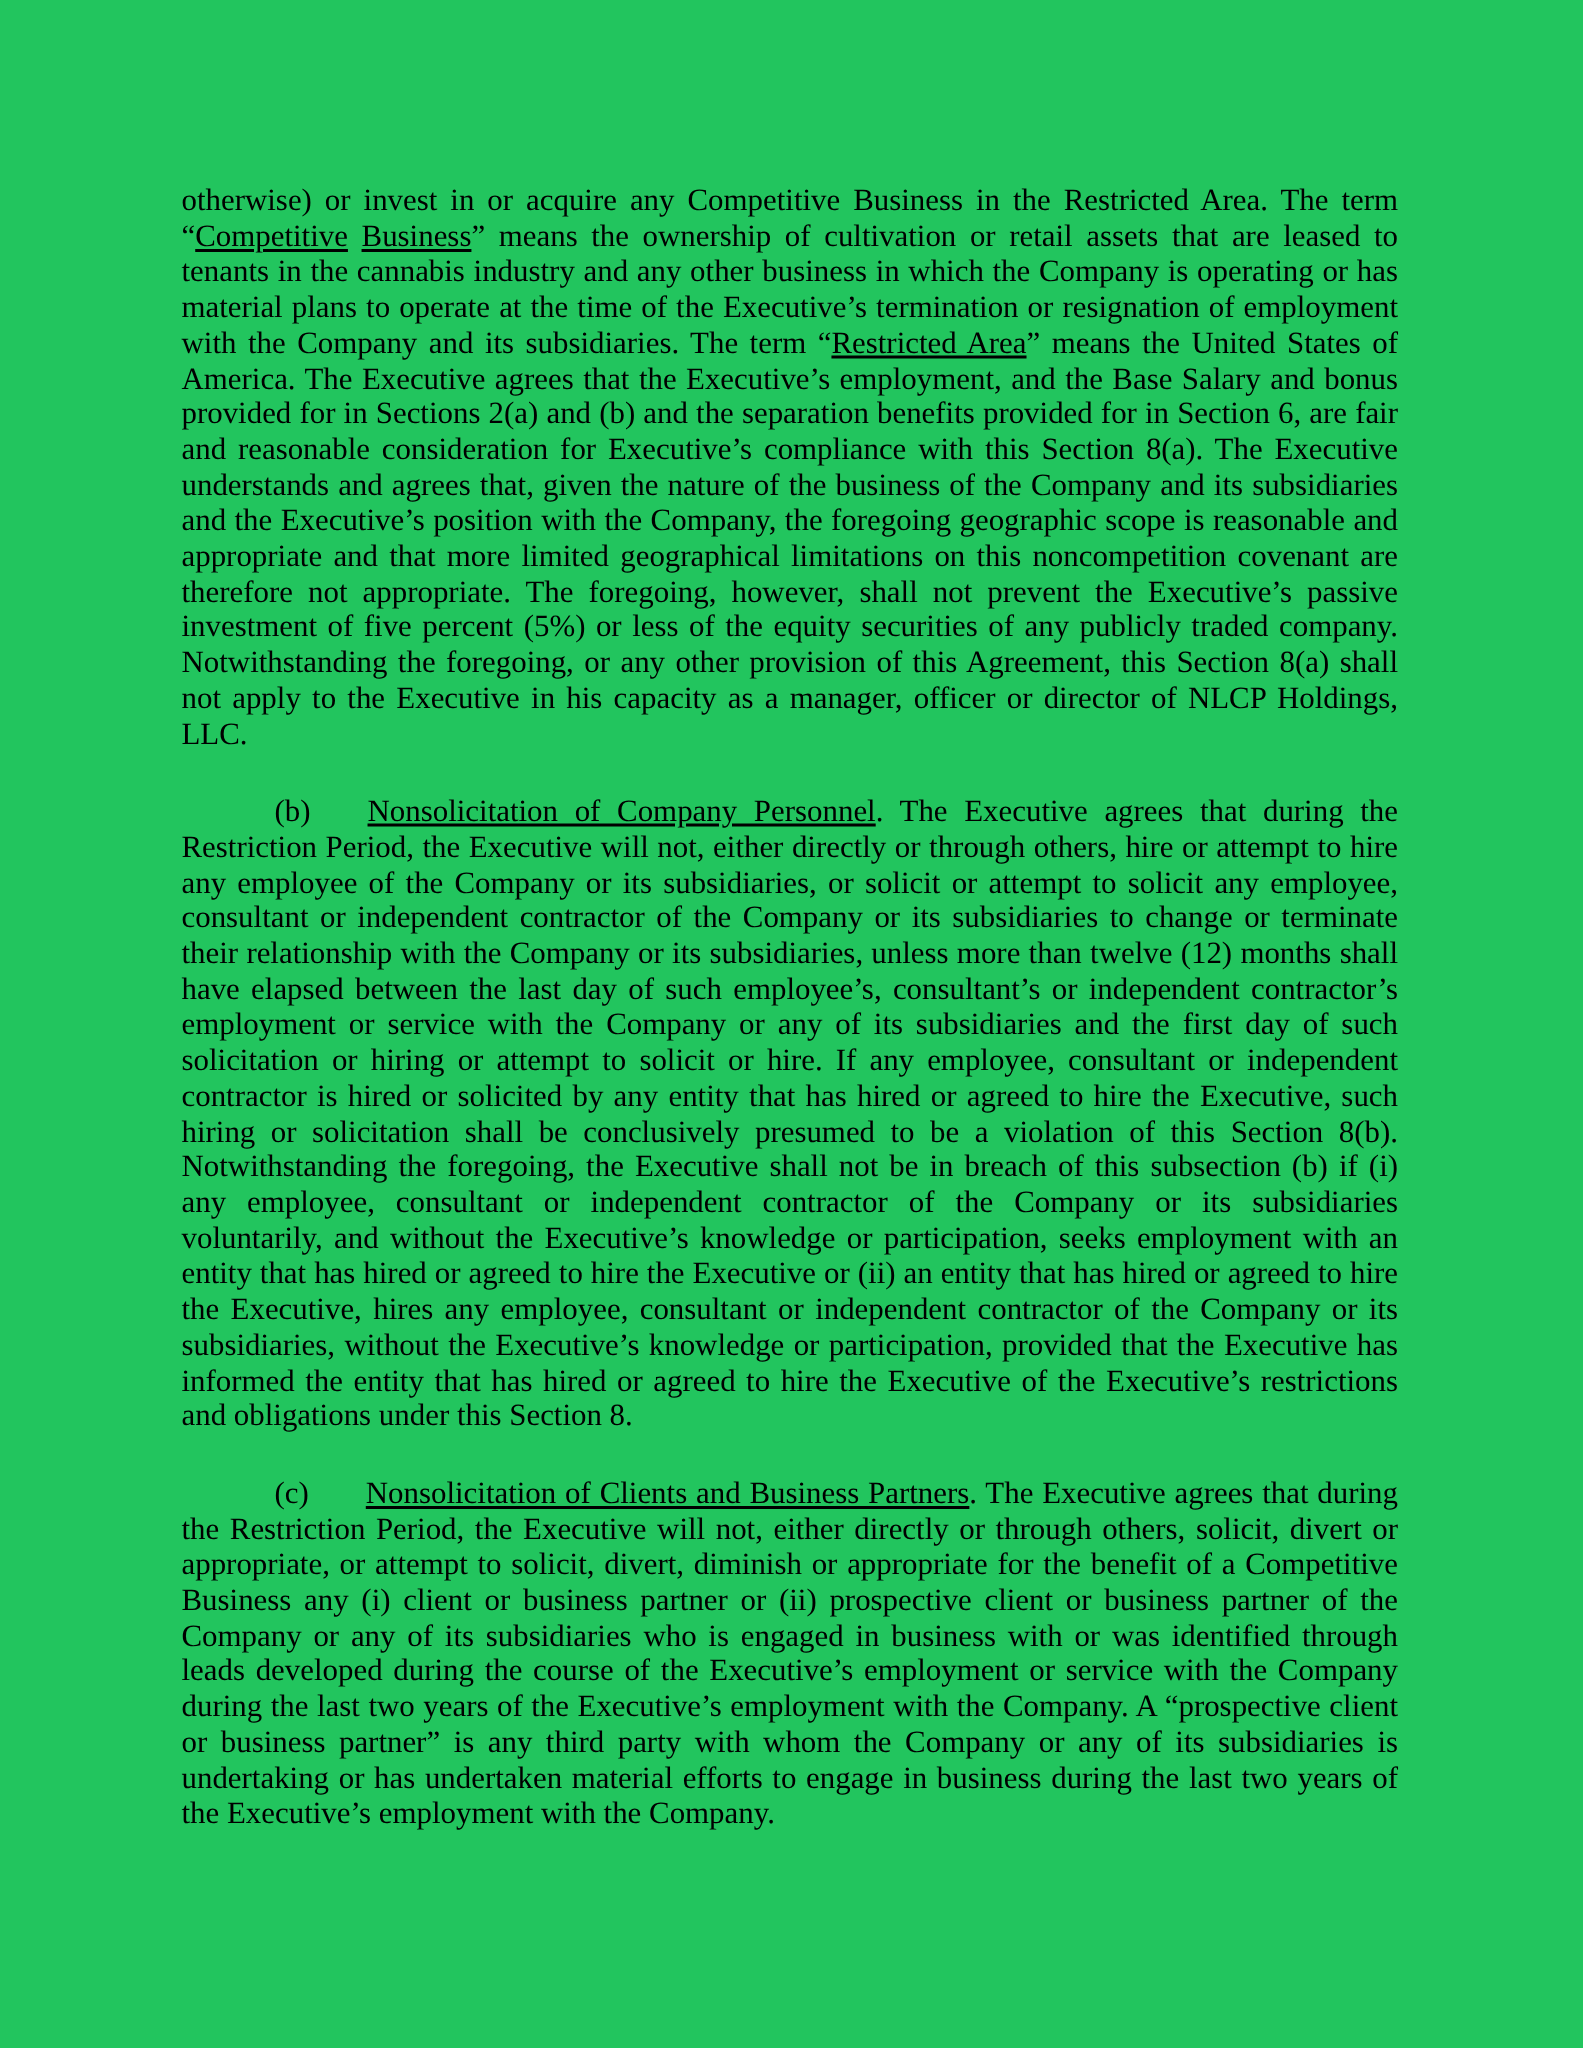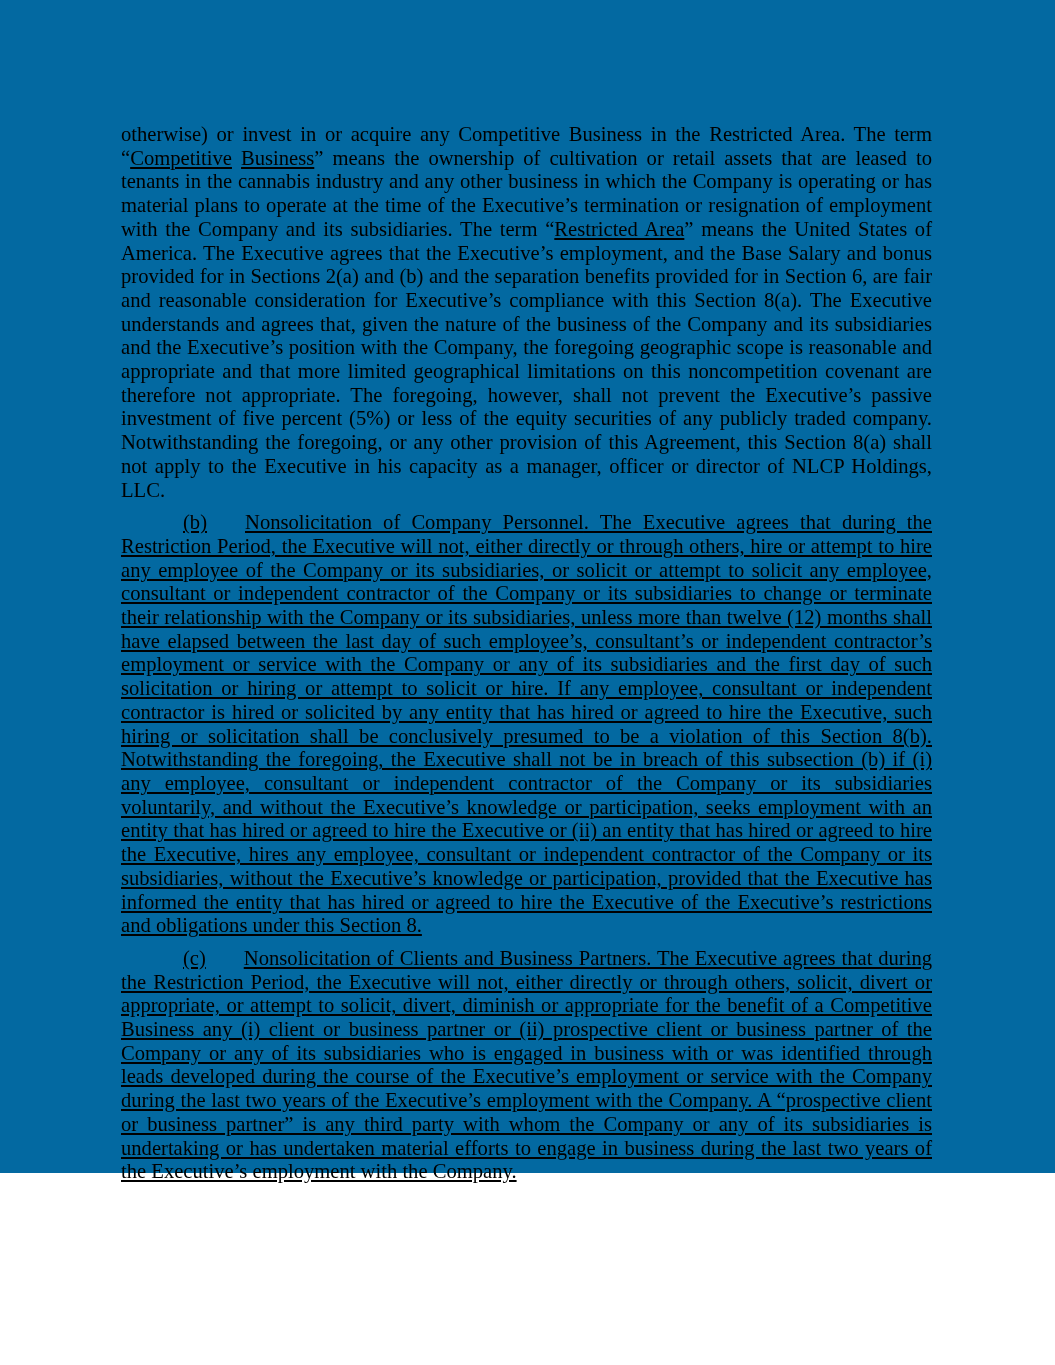--- a/index.html
+++ b/index.html
@@ -11,42 +11,41 @@
     width: 1055px;
     height: 1365px;
     position: relative;
     overflow: hidden;
   }
   .page {
     position: absolute;
     left: 0;
     top: 0;
     width: 1055px;
-    height: 1173px;
-    background: #0369a1;
+    height: 1365px;
+    background: #22c55e;
     color: #000000;
   }
   .doc-body {
     position: absolute;
     left: 121px;
     top: 123px;
     width: 811px;
     font-family: "Liberation Serif", serif;
     font-size: 20.6px;
     line-height: 23.7px;
     text-align: justify;
     color: #000000;
   }
   p.para {
     margin: 0;
     padding: 0;
   }
   p.para + p.para {
-    margin-top: 9px;
-    text-decoration: underline;
+    margin-top: 28px;
   }
   p.para.indent {
     text-indent: 62px;
   }
   .u {
     text-decoration: underline;
     text-underline-offset: 2px;
   }
   .tab {
     display: inline-block;

